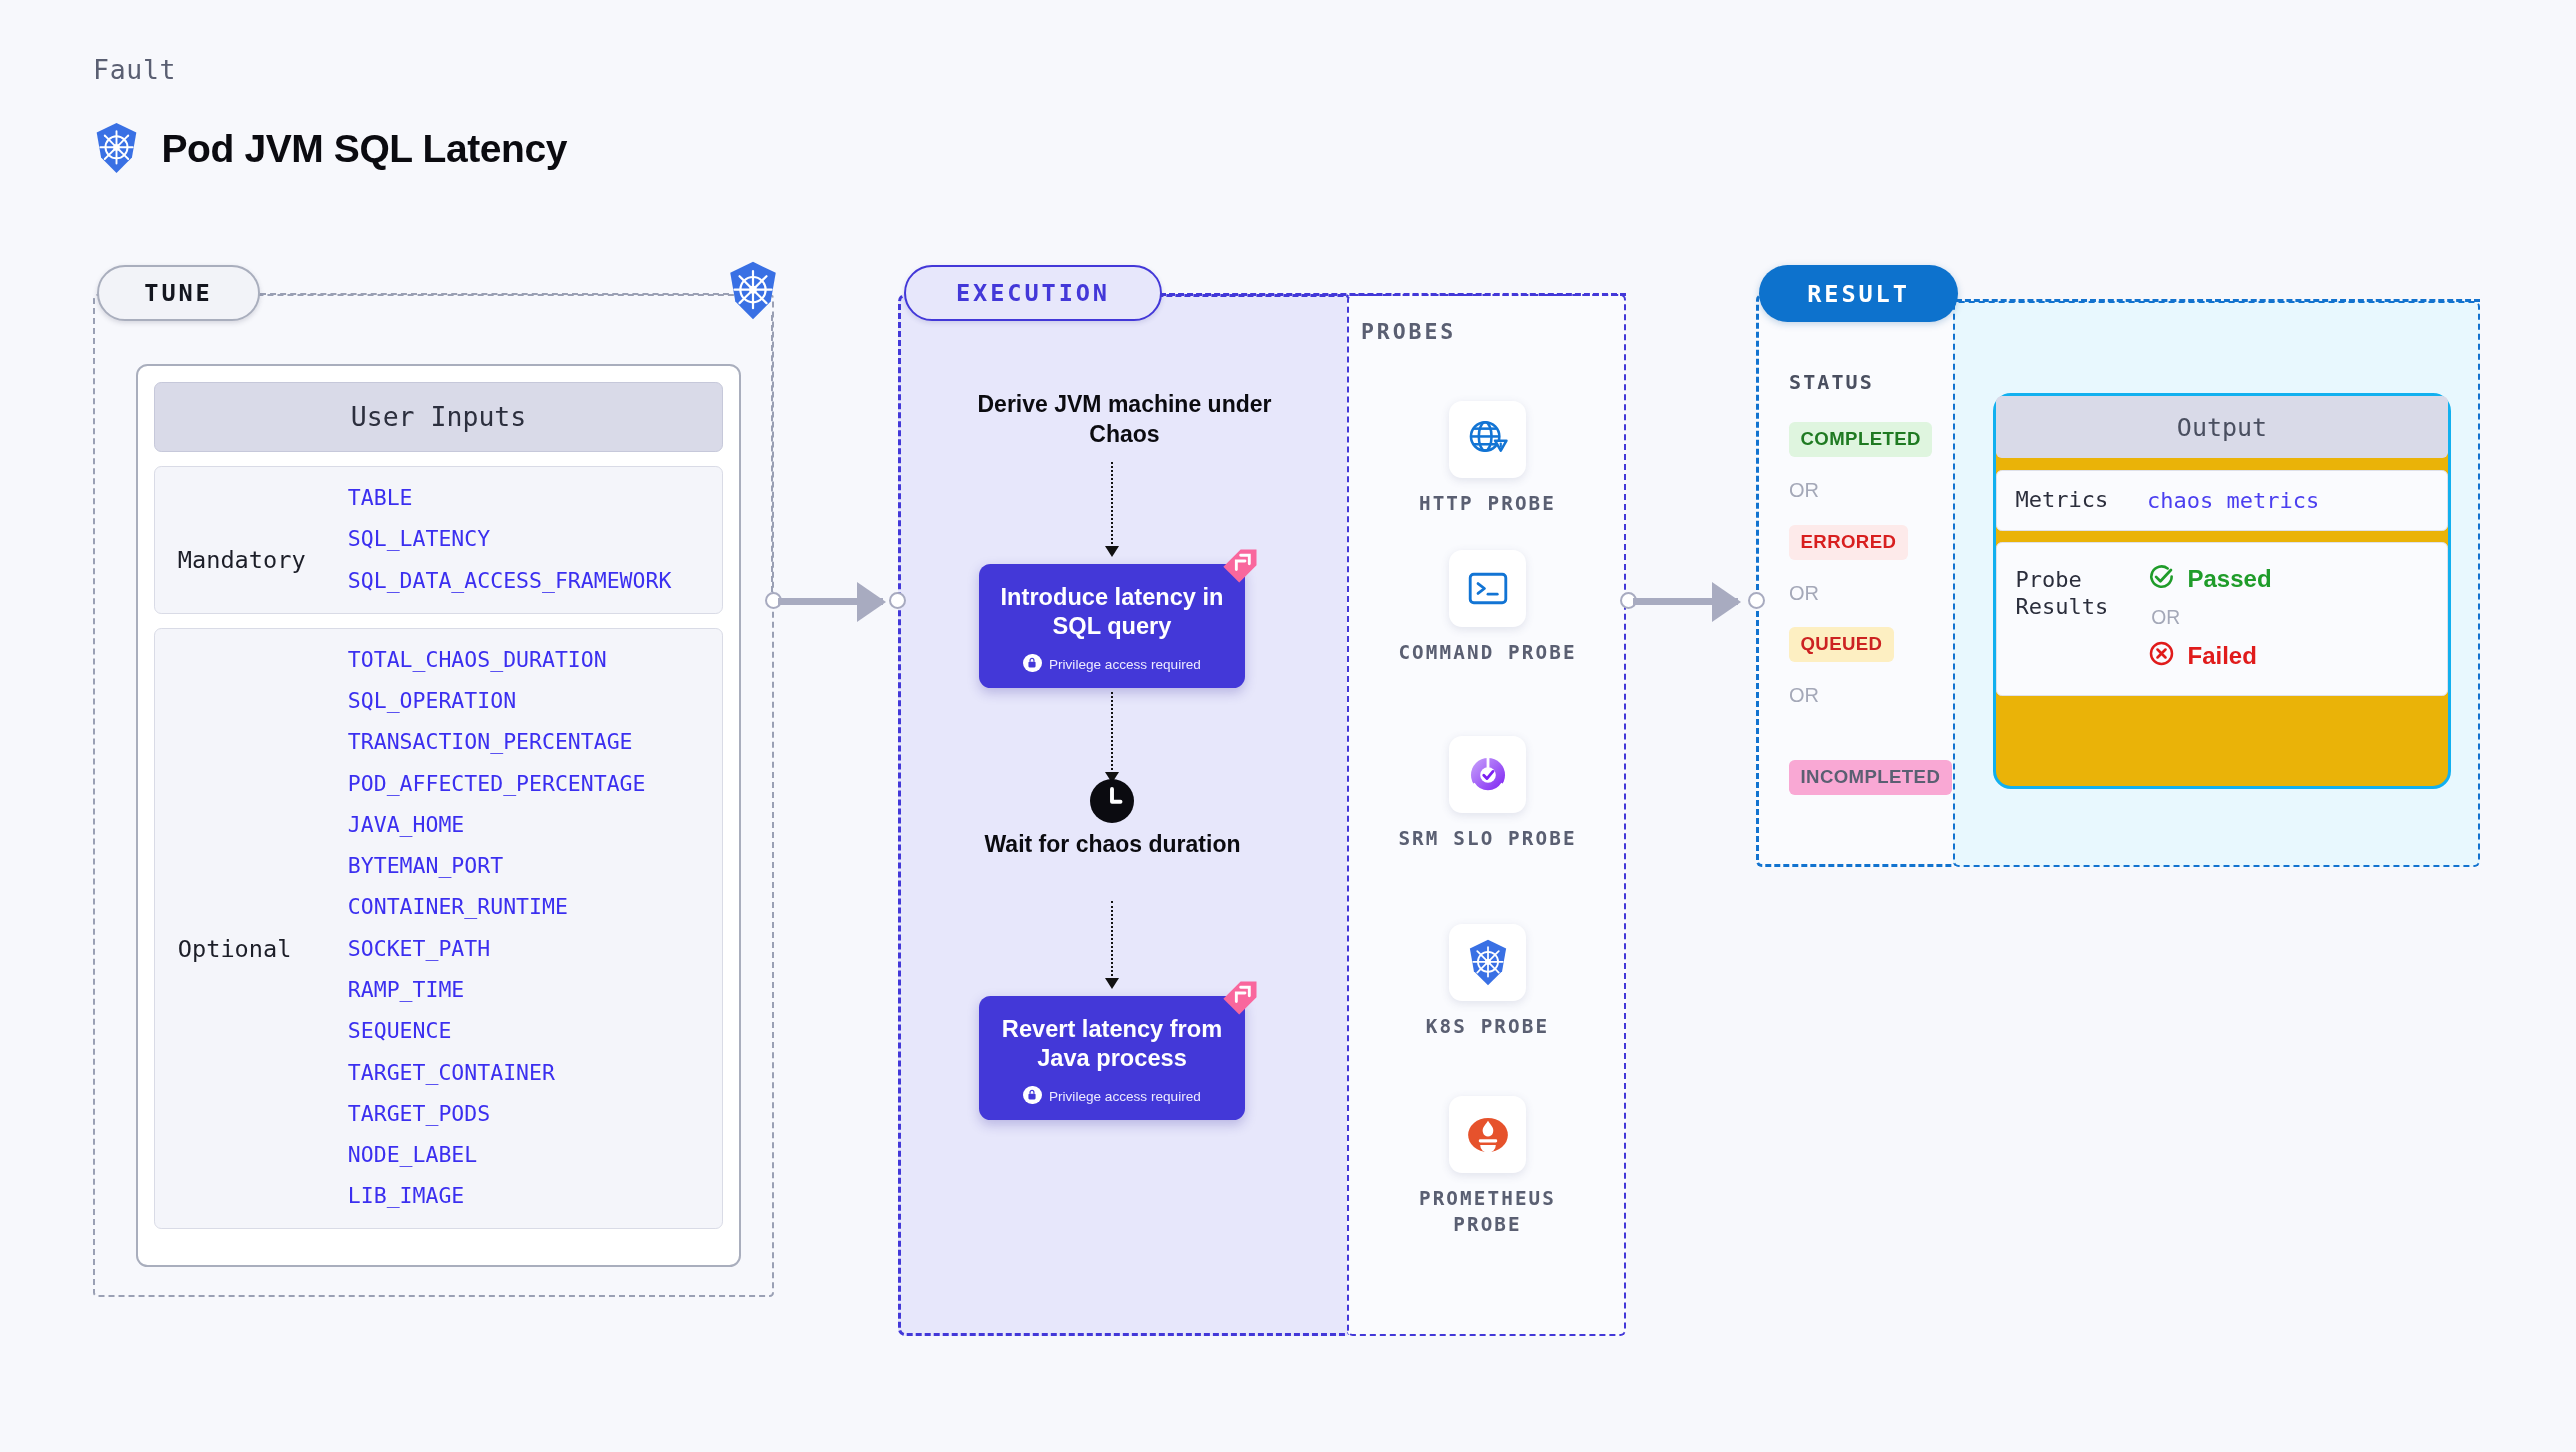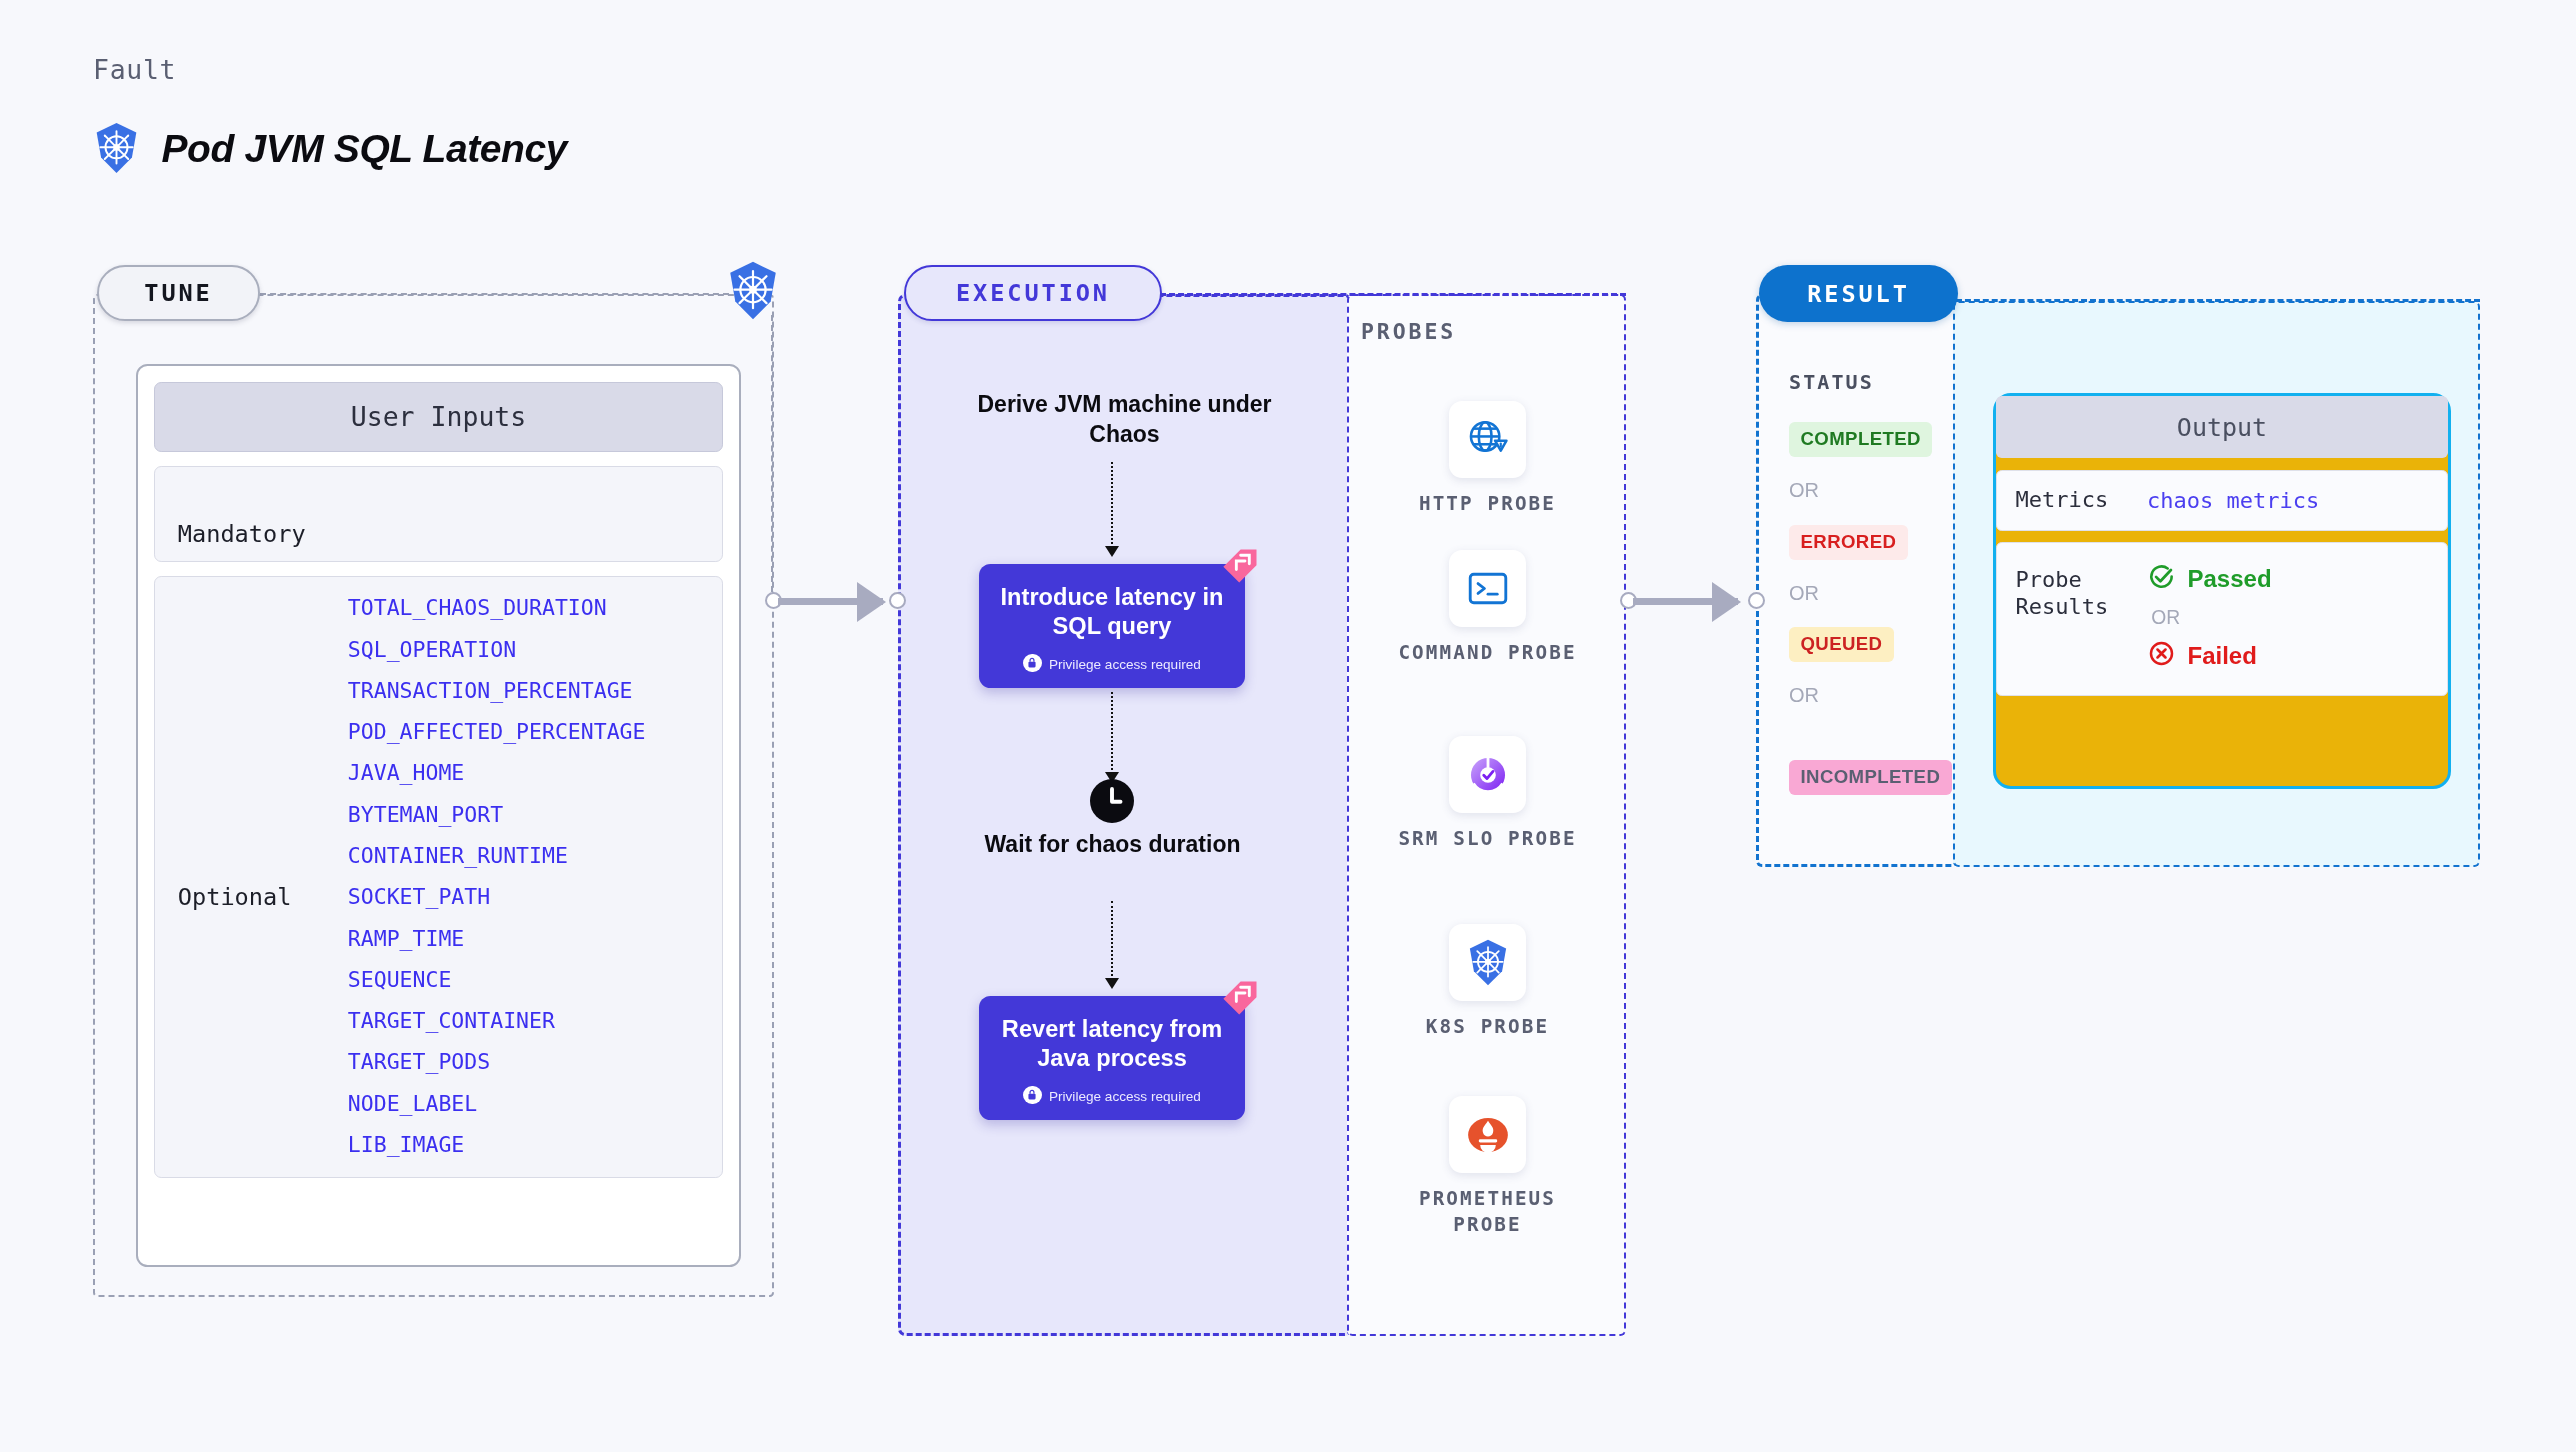--- a/index.html
+++ b/index.html
@@ -10,21 +10,21 @@
     overflow: hidden;
   }
   .canvas { position: relative; width: 2576px; height: 1452px; }
 
   
   .hdr-fault {
     position: absolute; left: 93px; top: 54px;
     font-family: "DejaVu Sans Mono", monospace;
     font-size: 26.5px; color: #5a5f72; letter-spacing: 0.7px;
   }
-  .hdr-row { position: absolute; left: 93px; top: 122px; display: flex; align-items: center; gap: 21.5px; font-style: italic; }
+  .hdr-row { position: absolute; left: 93px; top: 122px; display: flex; align-items: center; gap: 21.5px; }
   .hdr-title {
     font-size: 39px; font-weight: bold; color: #0b0b10; letter-spacing: -0.4px;
   }
 
   
   .k8s { display: block; }
 
   
   .panel { position: absolute; }
 
@@ -286,20 +286,25 @@
   <div class="badge badge-tune">TUNE</div>
   <div class="badge badge-exec">EXECUTION</div>
   <div class="badge badge-result">RESULT</div>
   <div class="probes-label">PROBES</div>
 
   <div class="ui-card">
     <div class="ui-header">User Inputs</div>
 
     <div class="ui-group">
       <div class="grp-label">Mandatory</div>
+      <div class="grp-list">
+        <div class="param">TABLE</div>
+        <div class="param">SQL_LATENCY</div>
+        <div class="param">SQL_DATA_ACCESS_FRAMEWORK</div>
+      </div>
     </div>
 
     <div class="ui-group">
       <div class="grp-label">Optional</div>
       <div class="grp-list">
         <div class="param">TOTAL_CHAOS_DURATION</div>
         <div class="param">SQL_OPERATION</div>
         <div class="param">TRANSACTION_PERCENTAGE</div>
         <div class="param">POD_AFFECTED_PERCENTAGE</div>
         <div class="param">JAVA_HOME</div>

